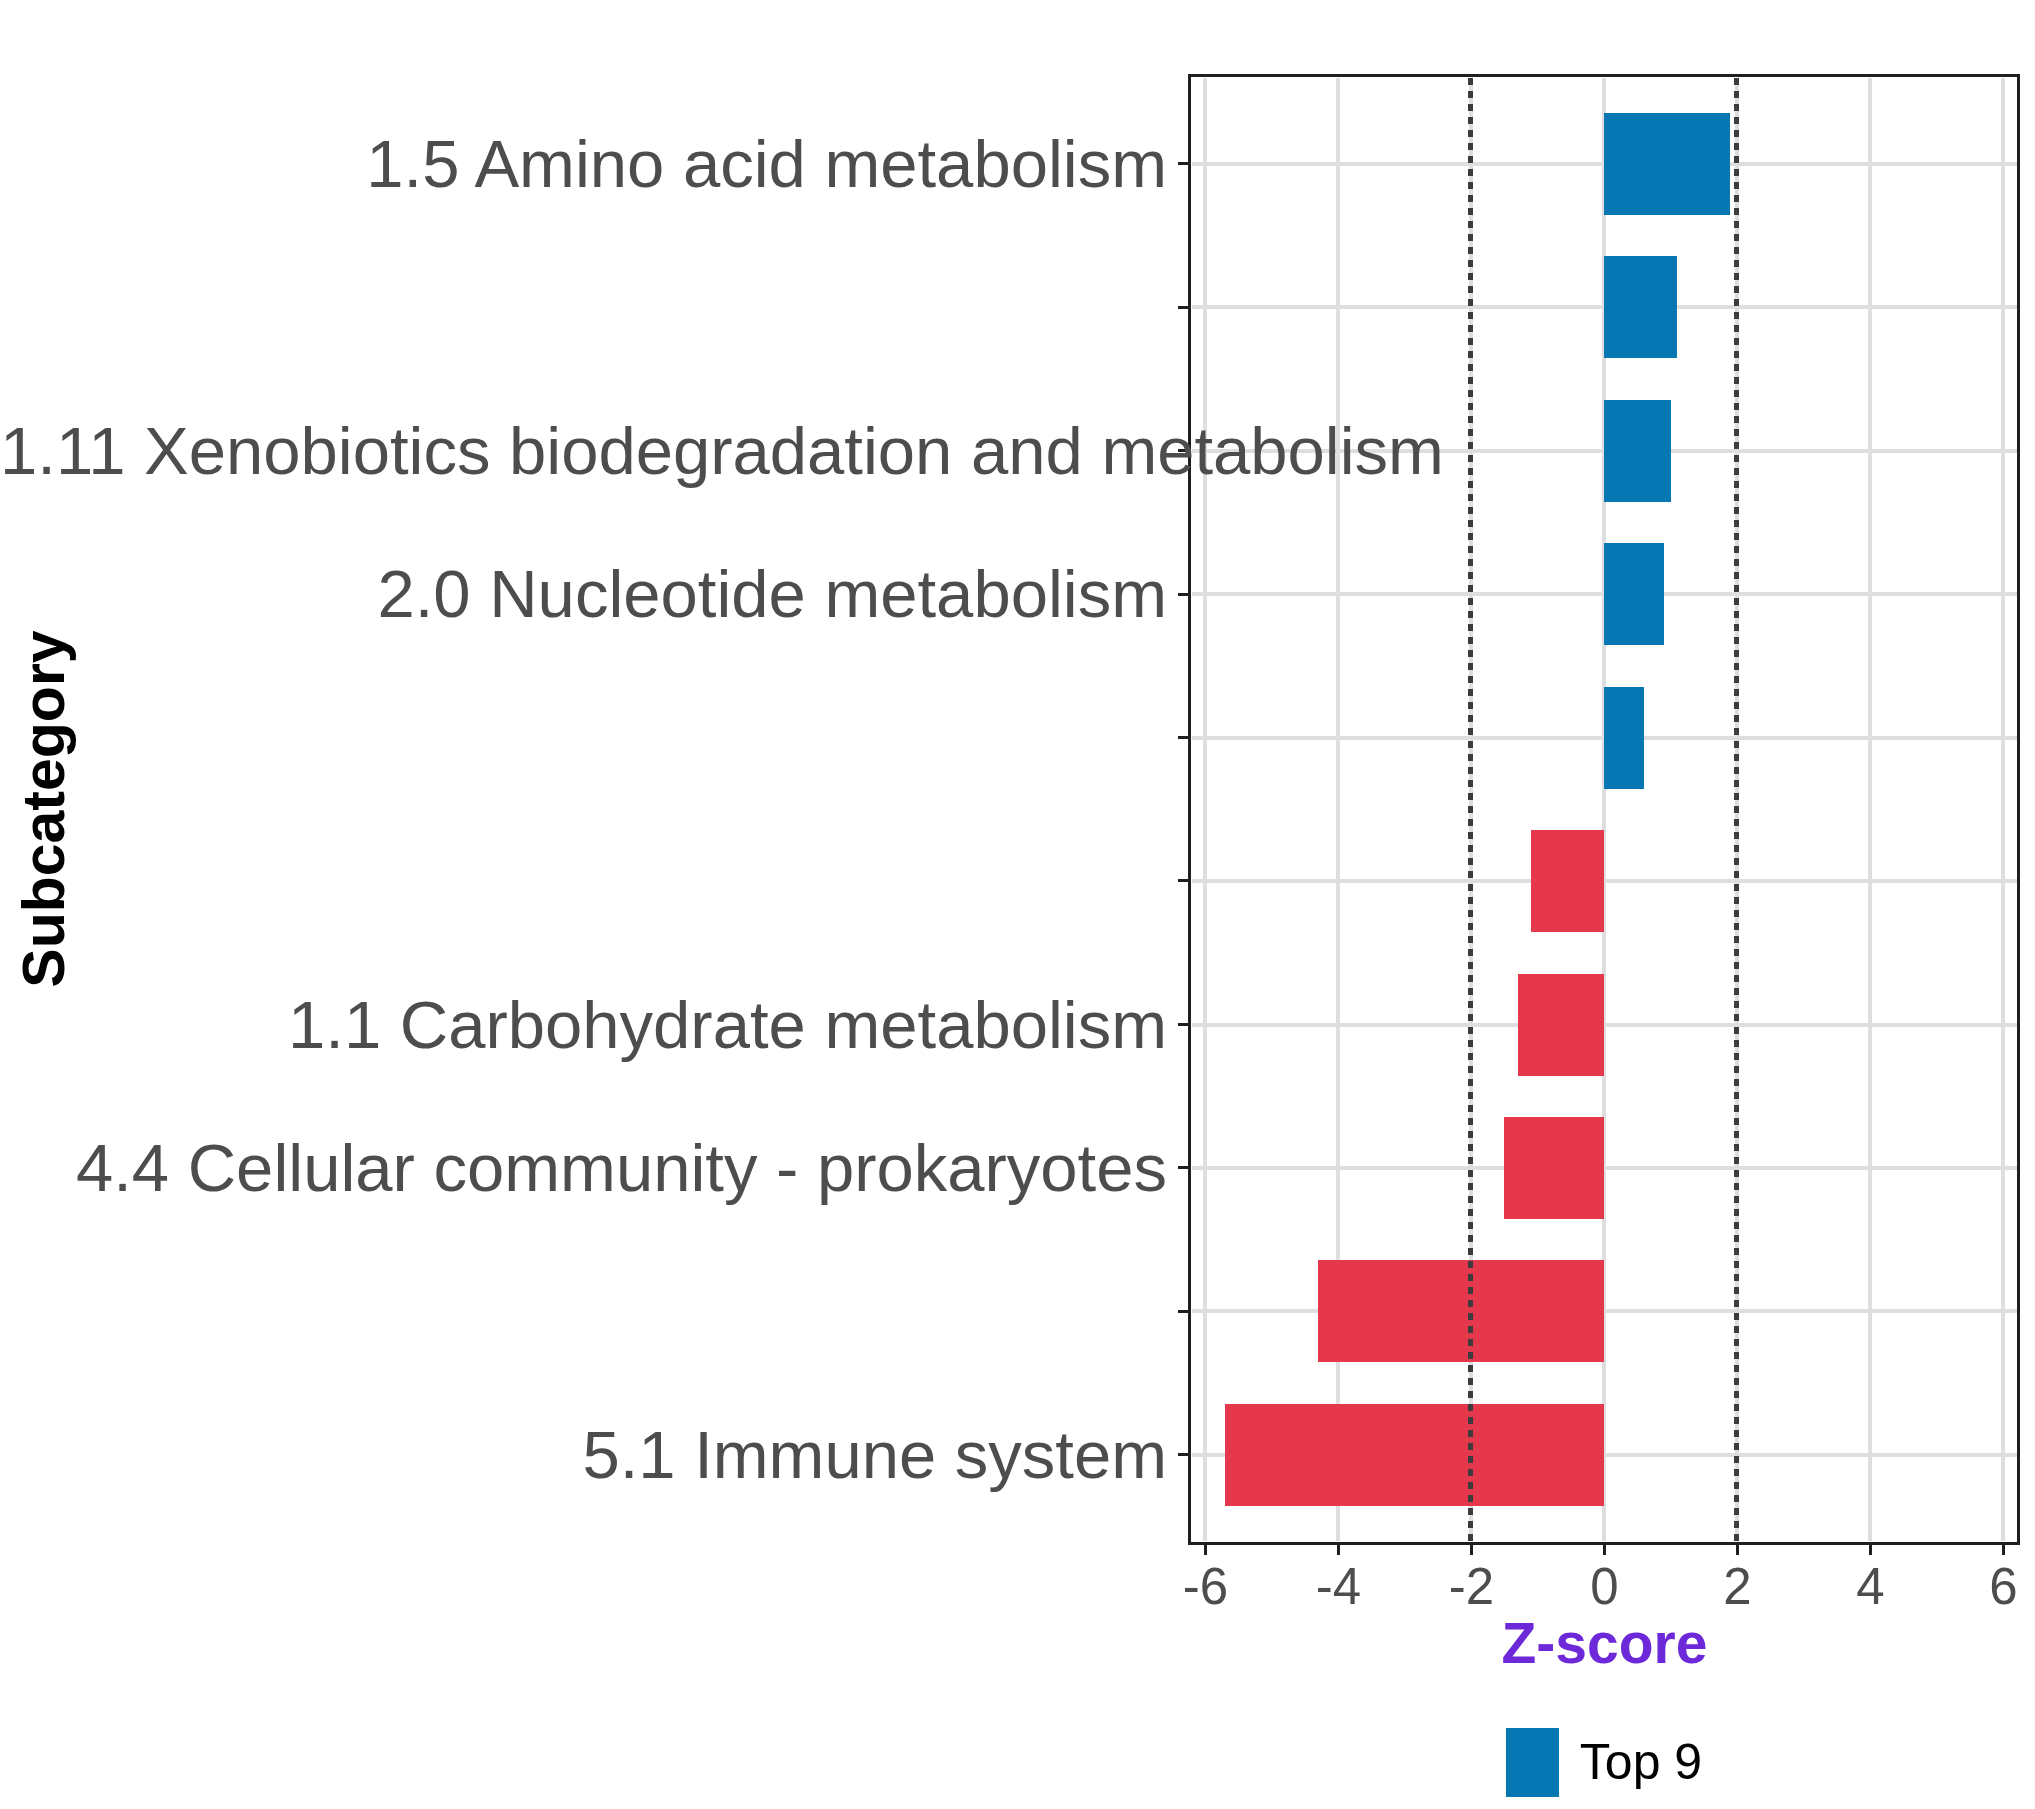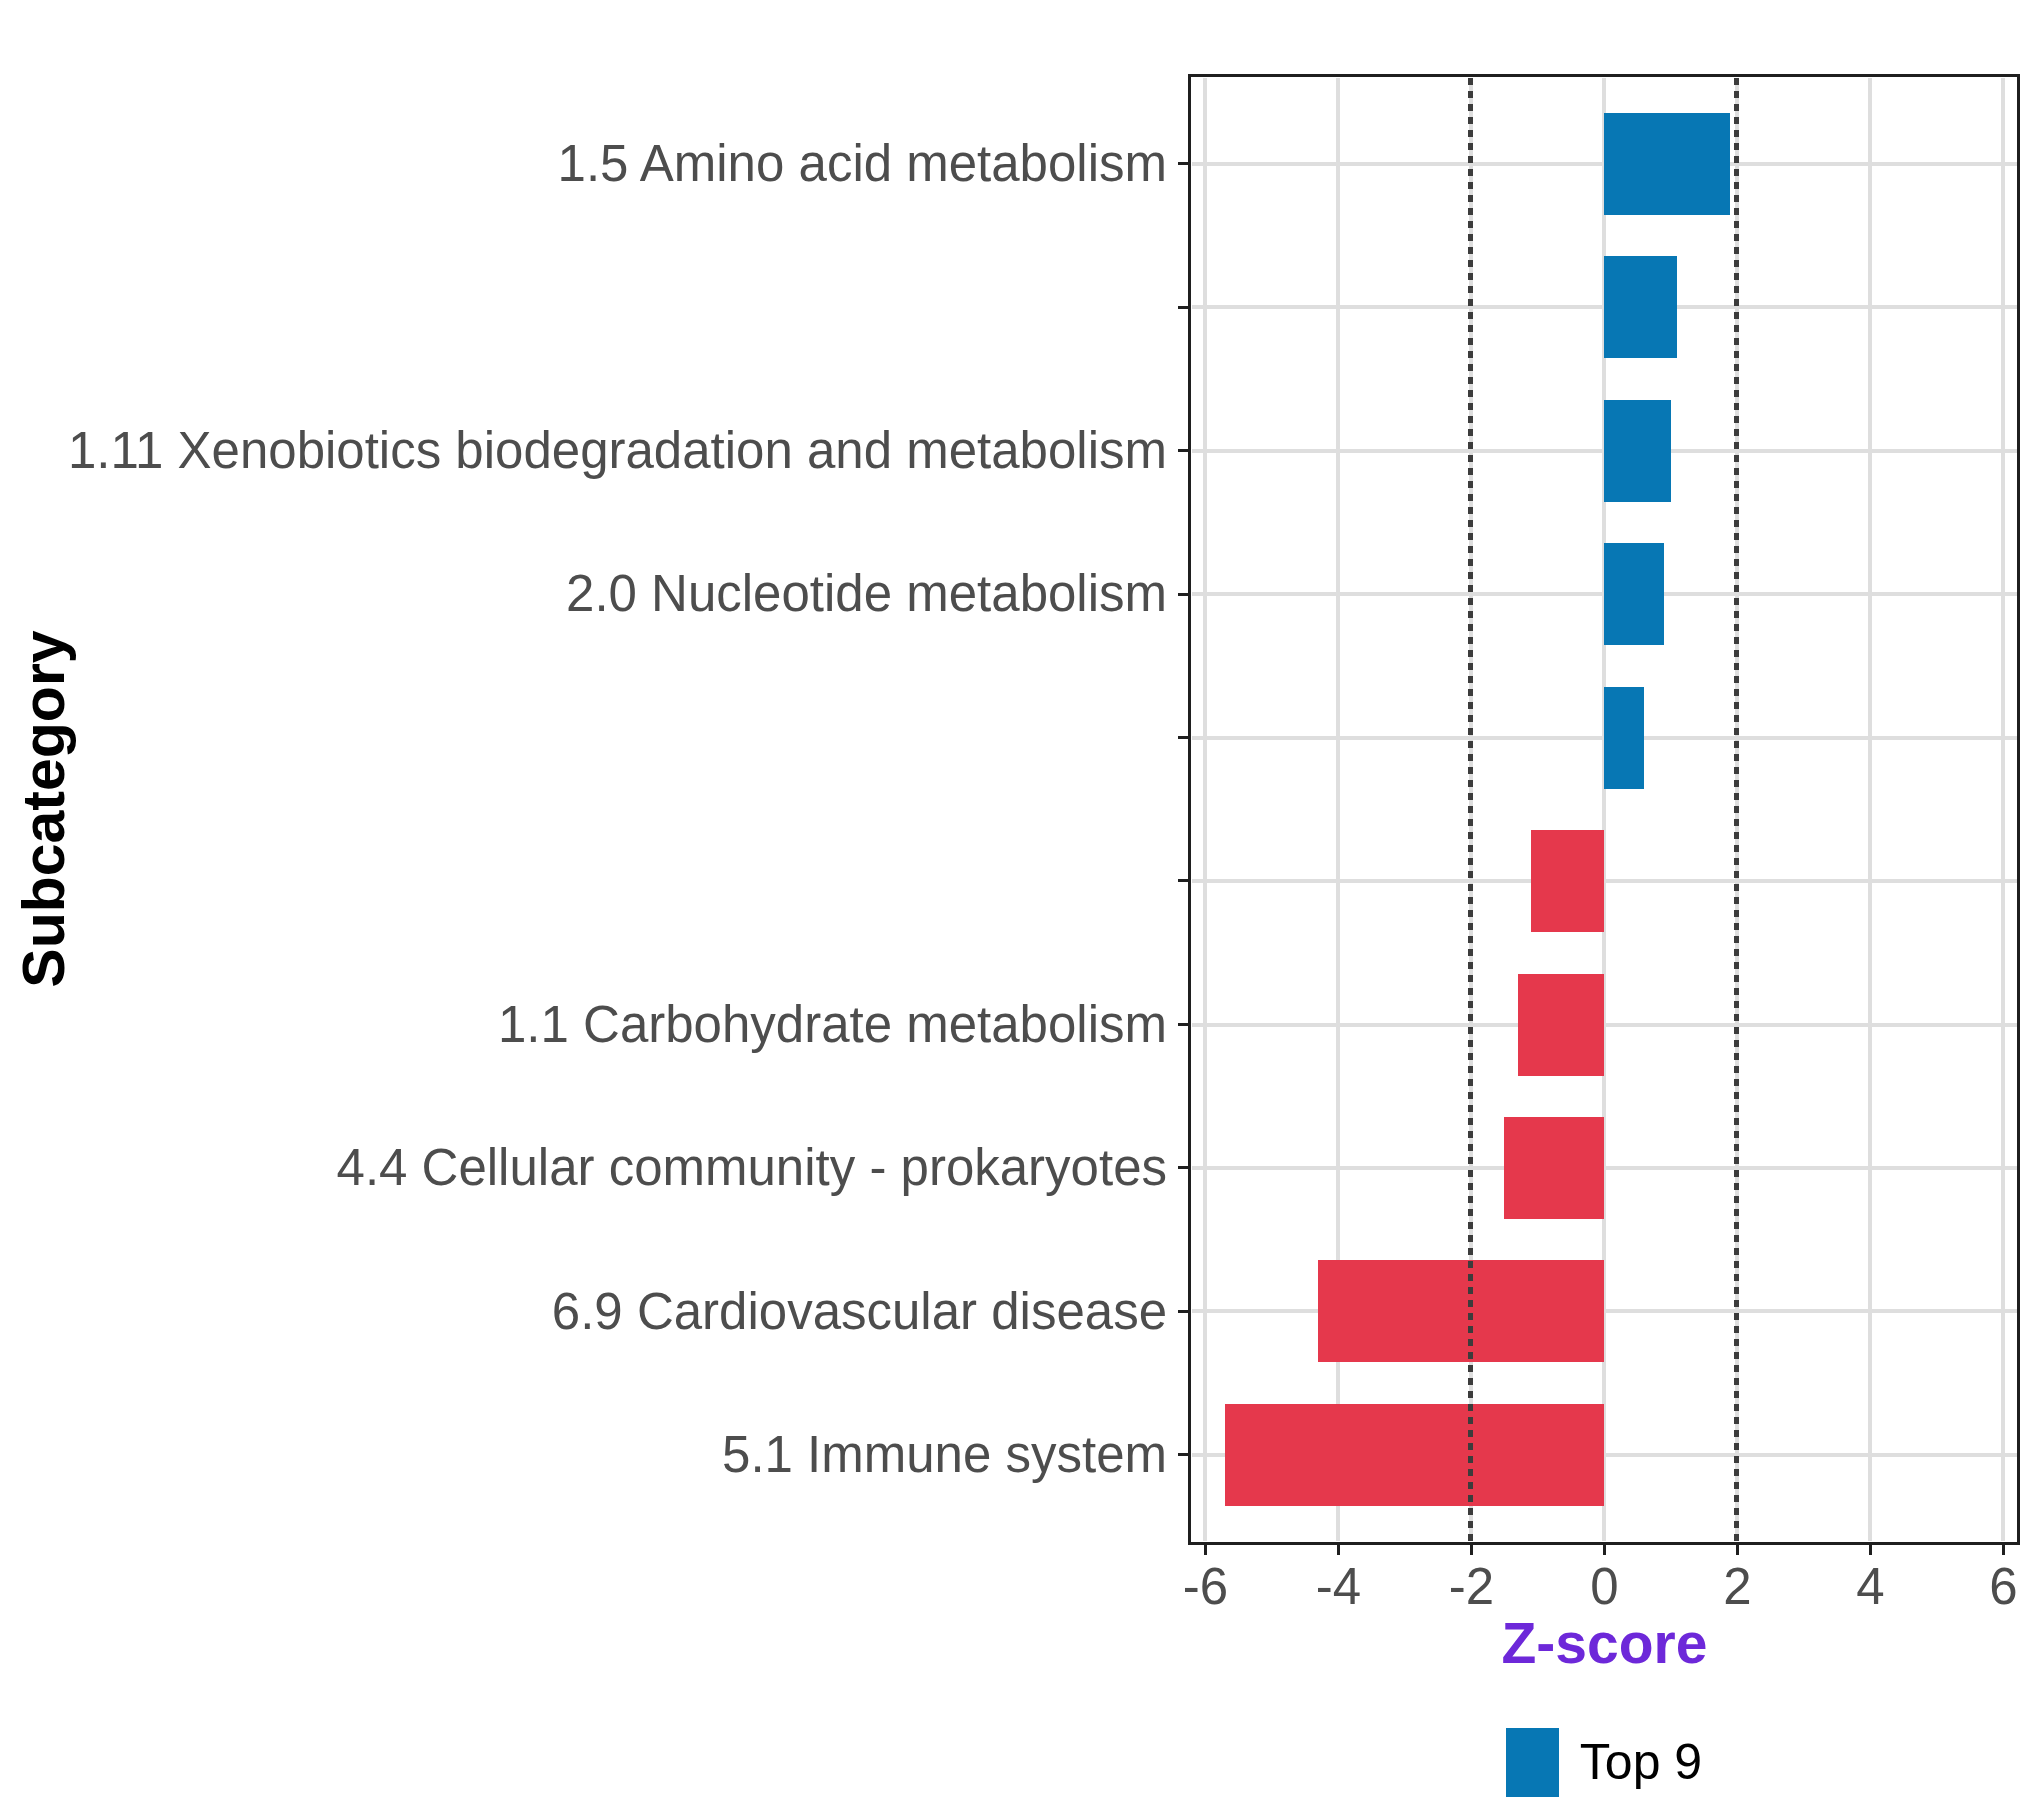--- a/index.html
+++ b/index.html
@@ -19,21 +19,21 @@
   .gridline{position:absolute;background:#dedede;}
   .bar{position:absolute;}
   .refline{position:absolute;}
   .tick{position:absolute;background:#1f1f1f;}
   .x-tick-label{
     position:absolute;width:181px;text-align:center;
     font-size:51px;color:#4d4d4d;line-height:60px;
   }
   .y-tick-label{
     position:absolute;left:0;width:1167px;text-align:right;
-    font-size:51px;color:#4d4d4d;line-height:63px;
+    font-size:67px;color:#4d4d4d;line-height:63px;
     white-space:nowrap;
   }
   .y-title{
     position:absolute;
     font-size:59px;font-weight:bold;color:#000000;
     white-space:nowrap;
     transform:translate(-50%,-50%) rotate(-90deg);
   }
   .x-title{
     position:absolute;width:603px;text-align:center;
@@ -113,17 +113,16 @@
     <div class="y-tick-label" style="top: 419px;">1.11 Xenobiotics biodegradation and metabolism</div>
     <div class="tick" style="left: 1178px; top: 593px; width: 9.8px; height: 3px;"></div>
     <div class="y-tick-label" style="top: 562px;">2.0 Nucleotide metabolism</div>
     <div class="tick" style="left: 1178px; top: 736px; width: 9.8px; height: 3px;"></div>
     <div class="tick" style="left: 1178px; top: 879px; width: 9.8px; height: 3px;"></div>
     <div class="tick" style="left: 1178px; top: 1023px; width: 9.8px; height: 3px;"></div>
     <div class="y-tick-label" style="top: 993px;">1.1 Carbohydrate metabolism</div>
     <div class="tick" style="left: 1178px; top: 1166px; width: 9.8px; height: 3px;"></div>
     <div class="y-tick-label" style="top: 1136px; text-align: right;">4.4 Cellular community - prokaryotes</div>
     <div class="tick" style="left: 1178px; top: 1310px; width: 9.8px; height: 3px;"></div>
-    <div class="y-tick-label" style="top: 1280px;">6.9 Cardiovascular disease</div>
     <div class="tick" style="left: 1178px; top: 1453px; width: 9.8px; height: 3px;"></div>
     <div class="y-tick-label" style="top: 1423px;">5.1 Immune system</div>
   </div>
 
 
 </body></html>

